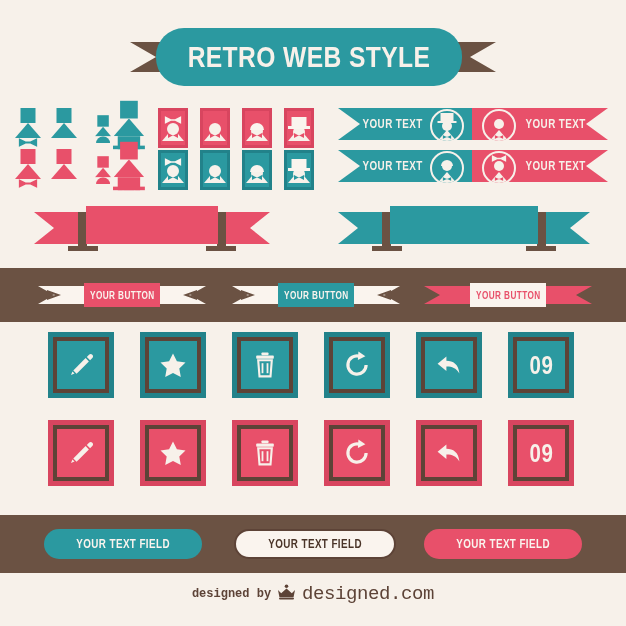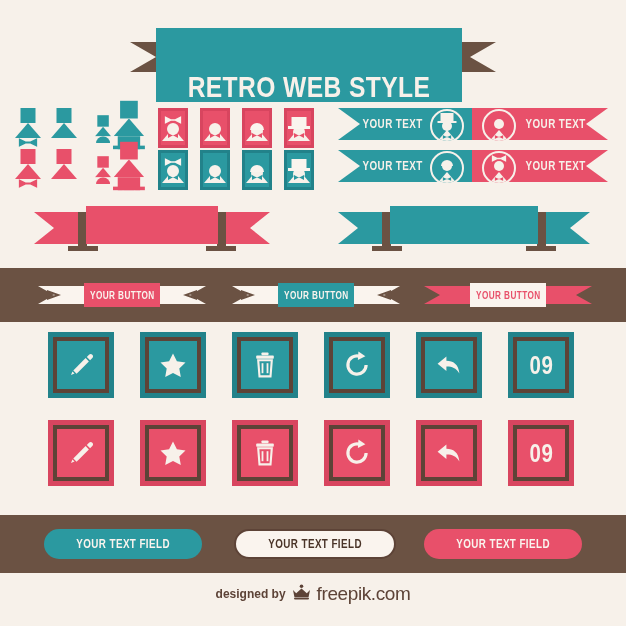--- a/index.html
+++ b/index.html
@@ -22,22 +22,22 @@
     transform-origin:center center;
     white-space:nowrap;
   }
 
   
   #title-banner{left:0;top:28px;width:626px;height:58px;}
   .tail{position:absolute;top:14px;width:86px;height:30px;background:#6b5243;}
   .tail.left{left:130px;clip-path:polygon(0 0,100% 0,100% 100%,0 100%,26px 50%);}
   .tail.right{left:410px;clip-path:polygon(0 0,100% 0,60px 50%,100% 100%,0 100%);}
   .title-plate{
-    position:absolute;left:156px;top:0;width:306px;height:74px;
-    background:#2b99a0;display:flex;align-items:flex-end;justify-content:center;
+    position:absolute;left:156px;top:0;width:306px;height:58px;
+    background:#2b99a0;display:flex;align-items:center;justify-content:center;border-radius:28px;
   }
   .title-plate span{
     color:#f7f1ea;font-size:30px;line-height:30px;
   }
 
   
   .mini-set{position:absolute;}
   .mini{position:absolute;width:34px;height:40px;}
   .mini .head{left:50%;transform:translateX(-50%);width:15px;height:15px;top:10px;}
   .mini .body{left:50%;transform:translateX(-50%);bottom:2px;width:26px;height:15px;
@@ -104,21 +104,21 @@
   .ibtn .glyph svg{display:block;}
   .ibtn .num{color:#f7f1ea;font-size:25px;line-height:25px;}
 
   
   .tfield{position:absolute;height:30px;border-radius:15px;
     display:flex;align-items:center;justify-content:center;}
   .tfield span{font-size:12px;}
 
   
   #footer{position:absolute;left:0;top:583px;width:626px;
-    display:flex;align-items:center;justify-content:center;gap:6px;}
+    display:flex;align-items:center;justify-content:center;gap:6px;font-family:Liberation Mono, monospace;}
   #footer .dby{font-size:12px;color:#5d4337;font-weight:bold;}
   #footer .fp{font-size:19px;color:#5d4337;letter-spacing:-.4px;}
 </style>
 </head>
 <body>
 
 <div class="stage">
 
   <div class="abs" id="title-banner">
     <div class="tail left"></div>
@@ -497,16 +497,16 @@
 
   <div id="footer">
     <span class="dby">designed by</span>
     <span style="display:inline-block;">
       <svg width="19" height="16" viewBox="0 0 19 16" aria-hidden="true">
         <circle cx="9.5" cy="2.2" r="1.8" fill="#5d4337"></circle>
         <path d="M1 6 L4.2 9.2 L9.5 4.6 L14.8 9.2 L18 6 L16.6 13 L2.4 13 Z" fill="#5d4337"></path>
         <rect x="2" y="13.4" width="15" height="2.1" rx="1" fill="#5d4337"></rect>
       </svg>
     </span>
-    <span class="fp">freepik.com</span>
+    <span class="fp">designed.com</span>
   </div>
 
 </div>
 
 </body></html>

